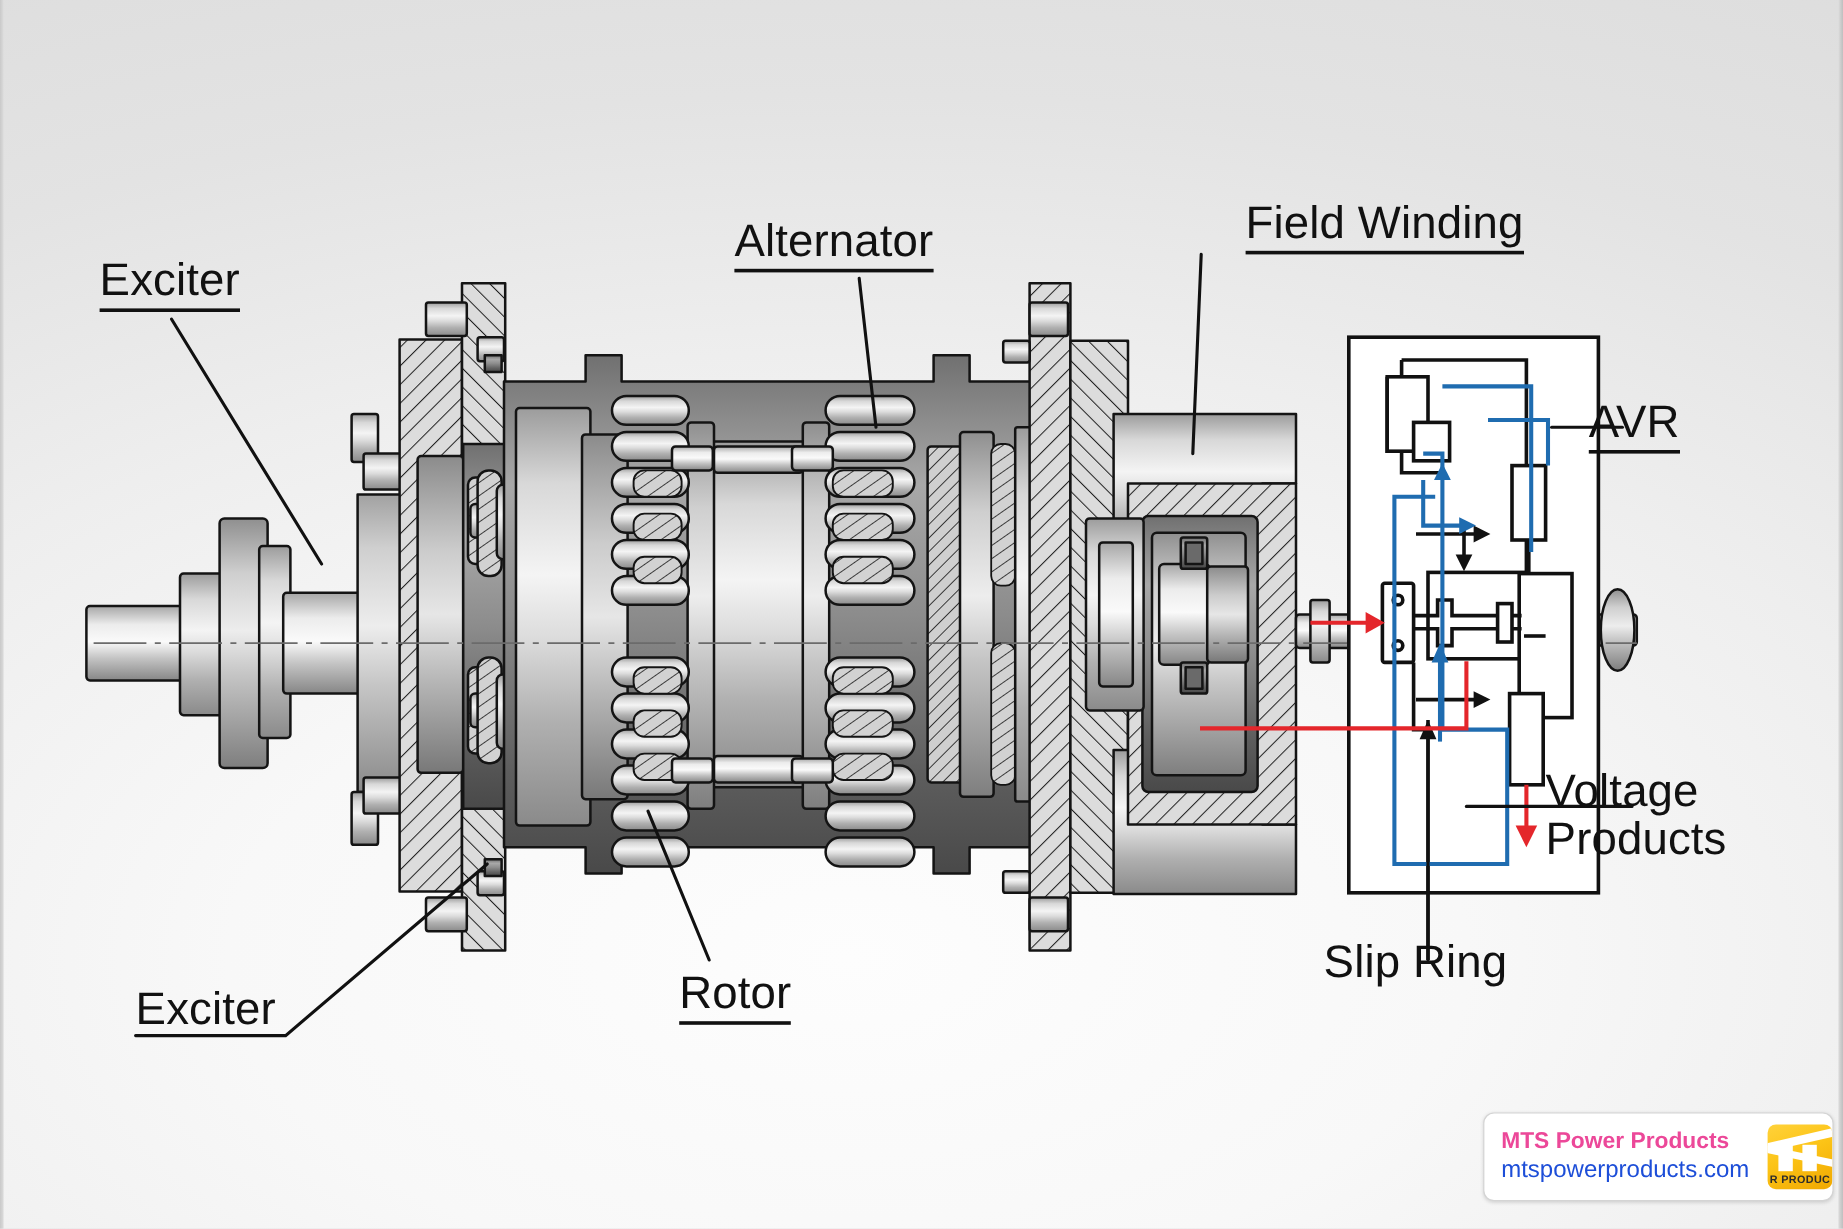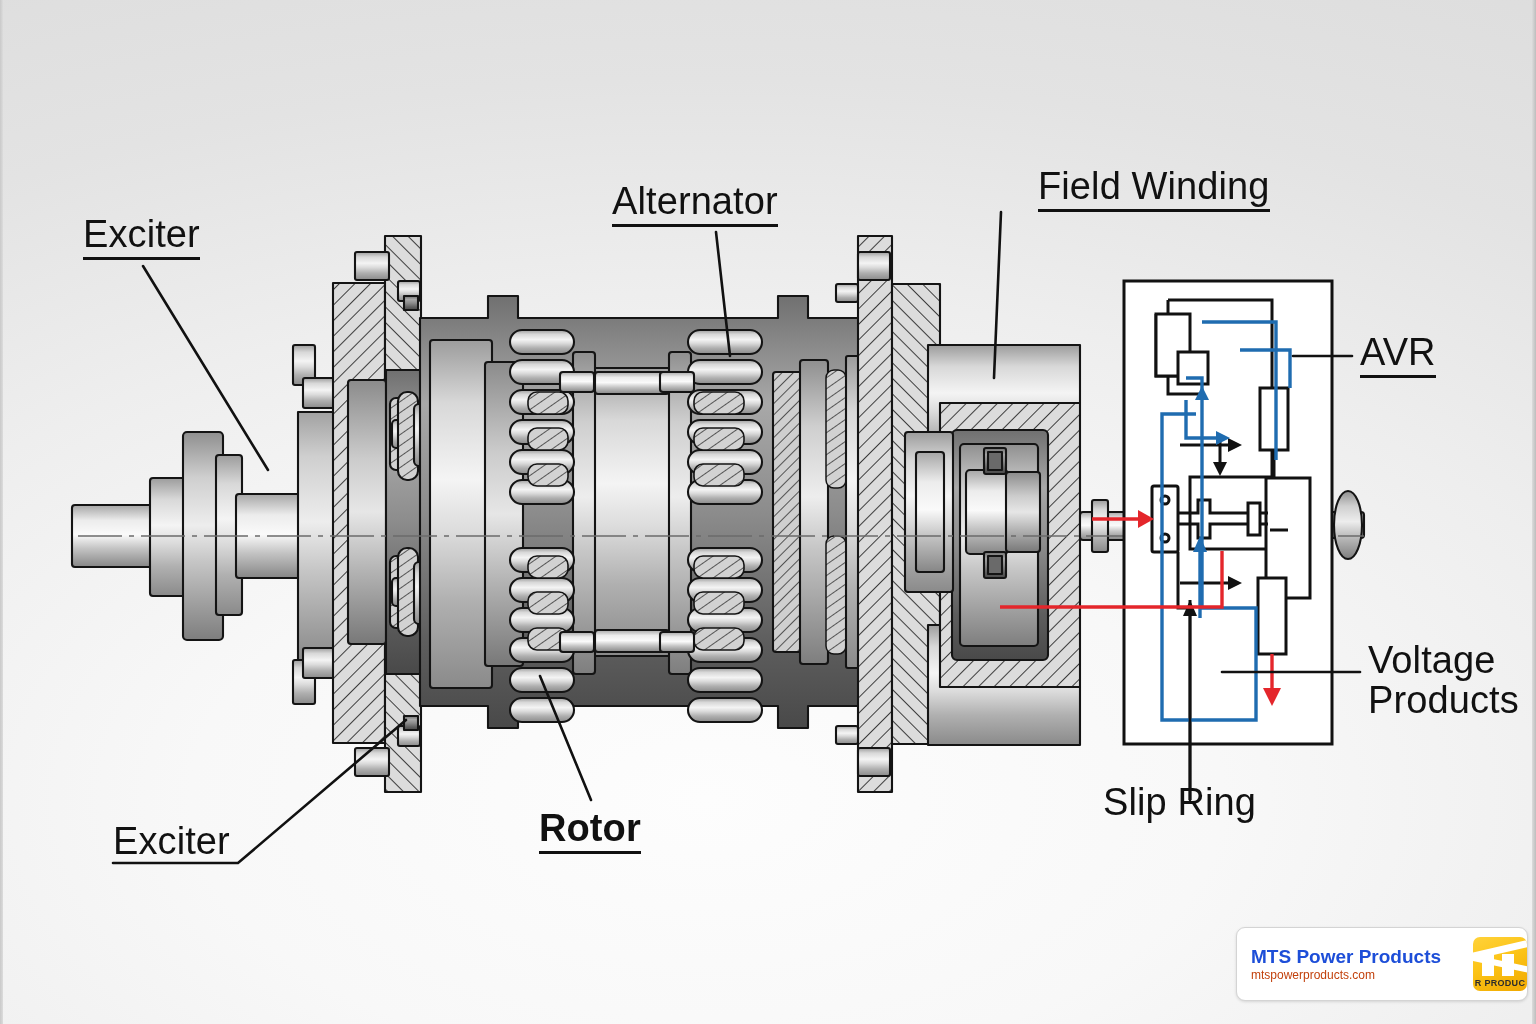--- a/index.html
+++ b/index.html
@@ -32,22 +32,22 @@
 
   
   #brand{
     position:absolute;left:1236px;top:927px;width:292px;height:74px;
     background:#fff;border:1px solid #d4d4d4;border-radius:9px;
     box-shadow:0 1px 3px rgba(0,0,0,.13);
     display:flex;align-items:center;box-sizing:border-box;
     padding:0 0 0 14px;overflow:hidden;
   }
   #brand .txt{flex:1 1 auto;min-width:0;}
-  #brand .t1{font-size:19px;font-weight:700;color:#1d4ed8;line-height:1.18;}
-  #brand .t2{font-size:12px;color:#c2410c;line-height:1.2;}
+  #brand .t1{font-size:19px;font-weight:700;color:#ec4899;line-height:1.18;}
+  #brand .t2{font-size:20px;color:#1d4ed8;line-height:1.2;}
   #brand .logo{
     position:relative;width:54px;height:54px;flex:0 0 54px;margin-left:2px;
     border-radius:7px;overflow:hidden;
     background:linear-gradient(155deg,#ffd23a 0%,#fcc417 45%,#f0a800 100%);
   }
   #brand .logo .b1,#brand .logo .b2{
     position:absolute;background:#fff;
   }
   #brand .logo .b1{left:9px;top:17px;width:12px;height:22px;}
   #brand .logo .b2{left:29px;top:17px;width:12px;height:22px;}
@@ -352,29 +352,29 @@
       <line x1="1190" y1="800" x2="1190" y2="615"></line>
     </g>
   </svg>
 
   <div class="lbl u sz-big" style="left:83px;top:214px;">Exciter</div>
 
   <div class="lbl u sz-big" style="left:612px;top:181px;">Alternator</div>
 
   <div class="lbl u sz-big" style="left:1038px;top:166px;">Field Winding</div>
 
-  <div class="lbl u sz-big" style="left:1360px;top:332px;">AVR</div>
+  <div class="lbl u sz-big" style="left:1324px;top:332px;">AVR</div>
 
   <div class="lbl sz-big" style="left:113px;top:821px;">Exciter</div>
 
-  <div class="lbl u sz-big" style="left:539px;top:808px;font-weight:bold;">Rotor</div>
+  <div class="lbl u sz-big" style="left:566px;top:808px;">Rotor</div>
 
   <div class="lbl sz-big" style="left:1103px;top:782px;">Slip Ring</div>
 
-  <div class="lbl sz-big" style="left:1368px;top:640px;">
+  <div class="lbl sz-big" style="left:1288px;top:640px;">
     <div>Voltage</div>
     <div>Products</div>
   </div>
 
   <div id="brand">
     <div class="txt">
       <div class="t1">MTS Power Products</div>
       <div class="t2">mtspowerproducts.com</div>
     </div>
     <div class="logo">

